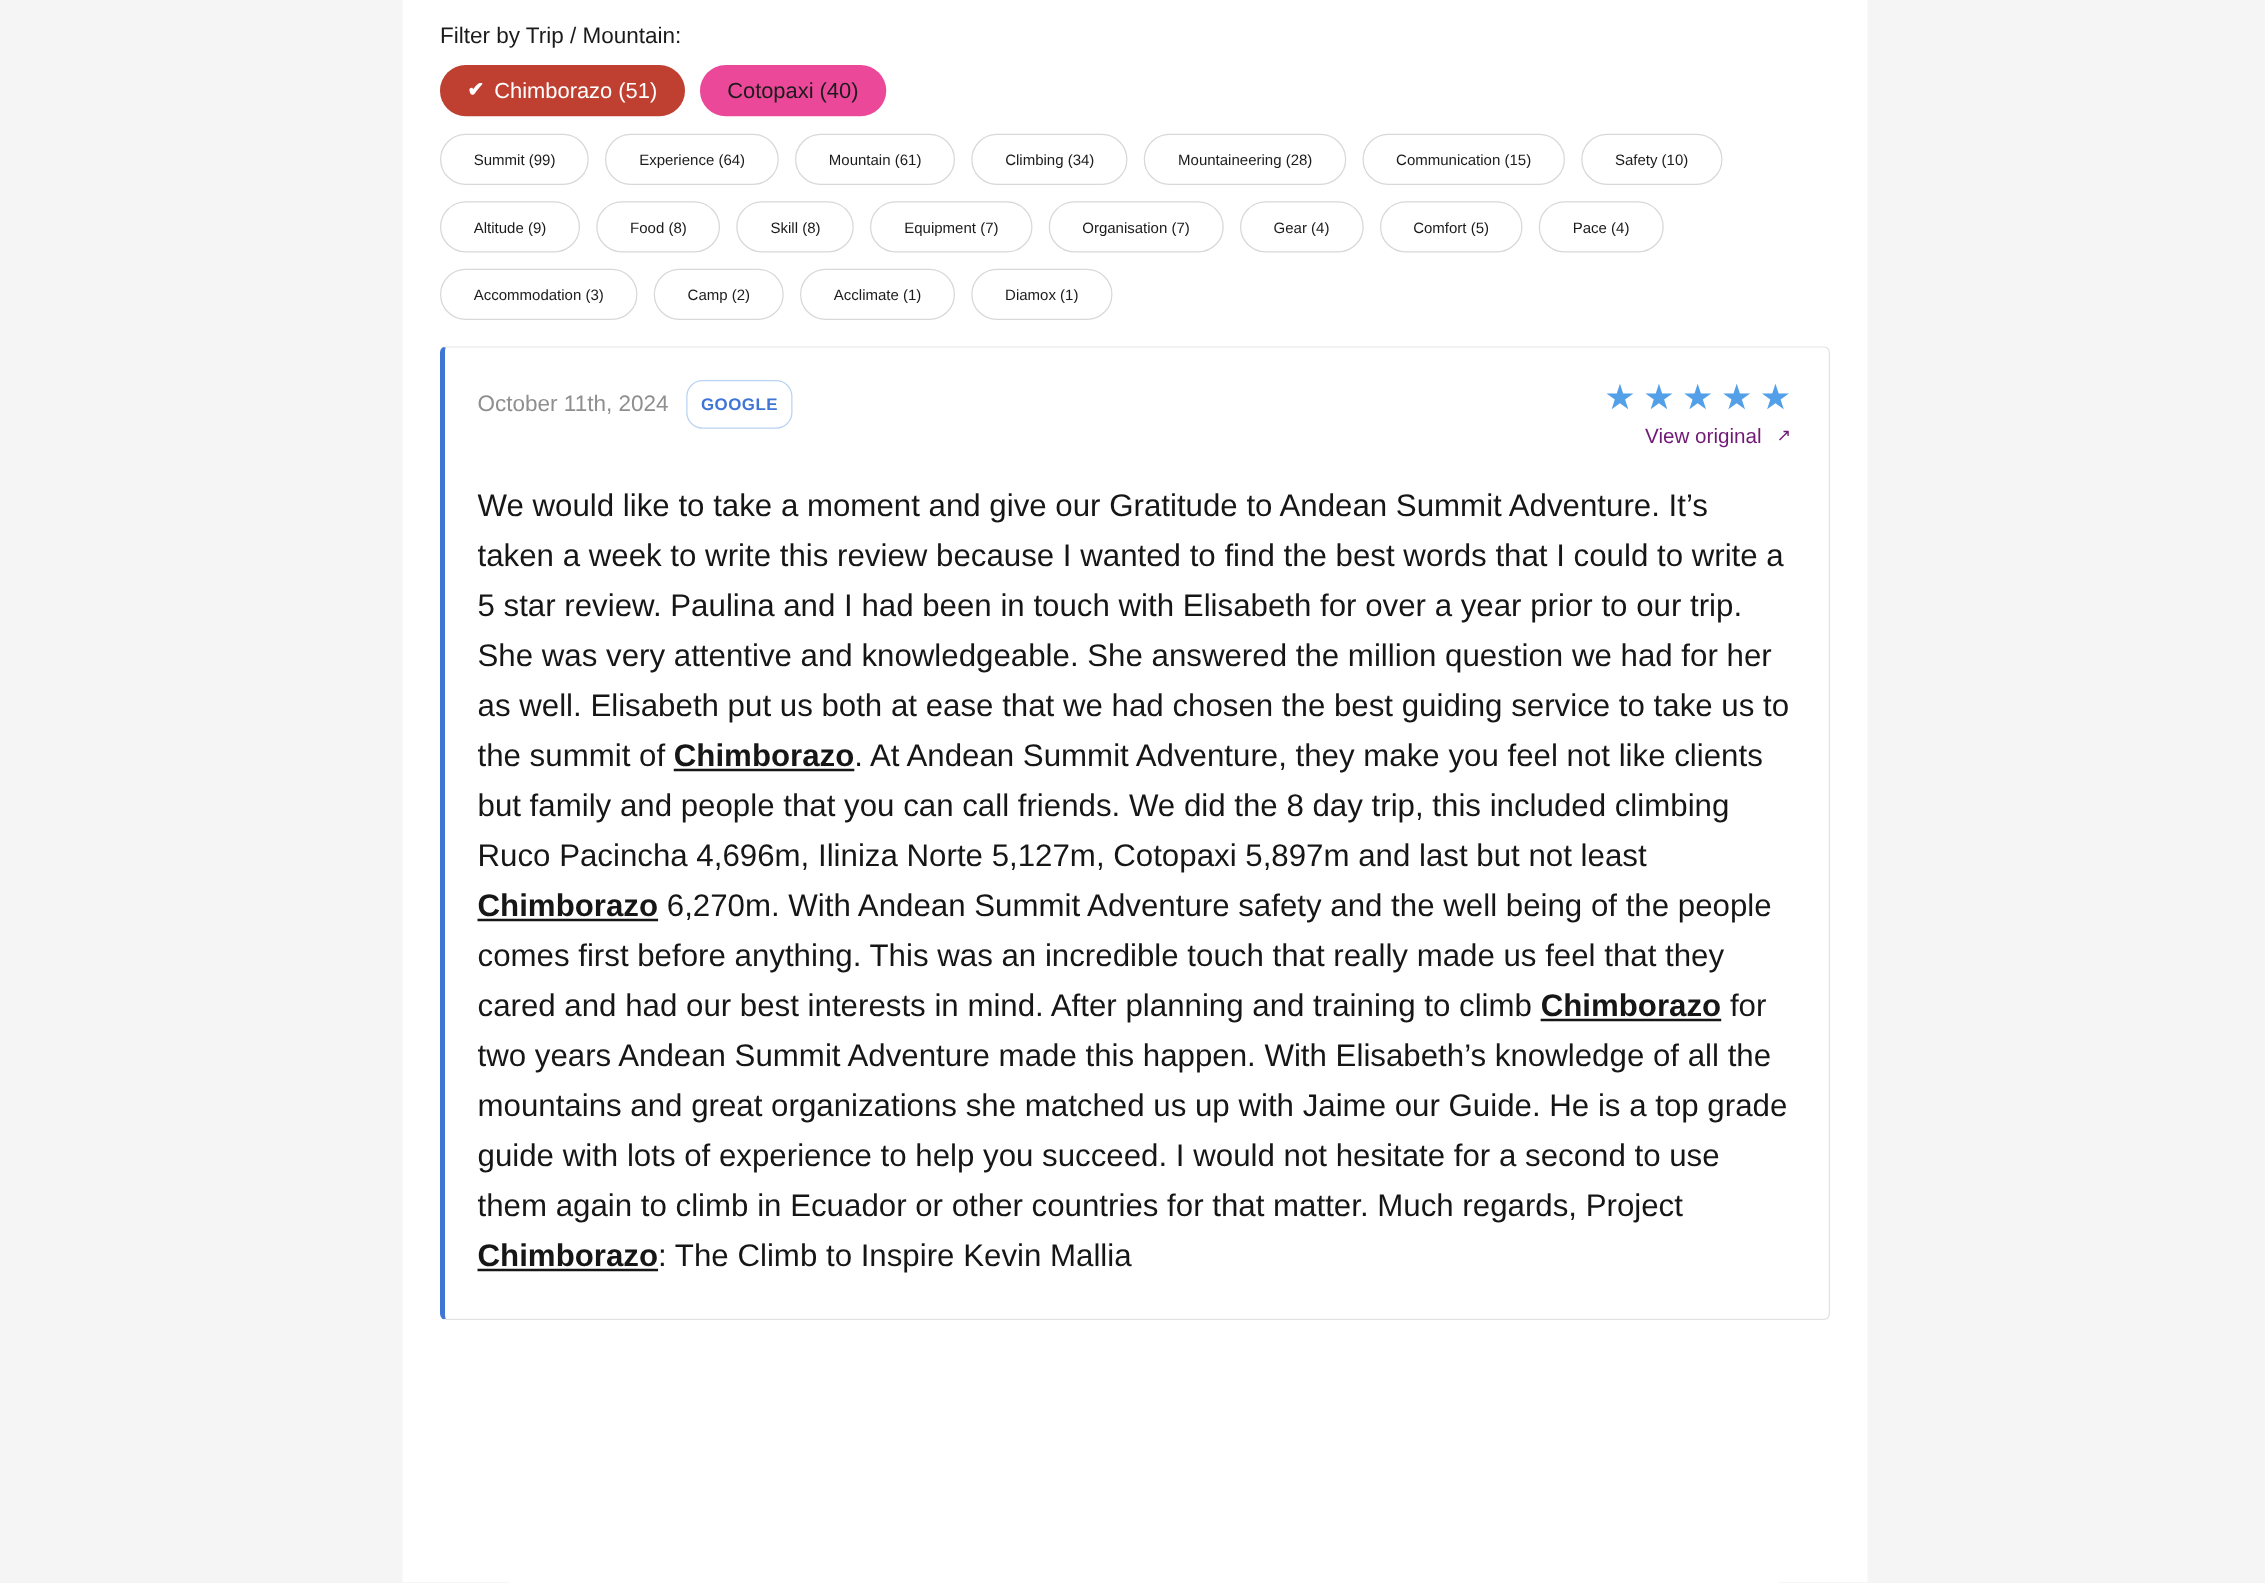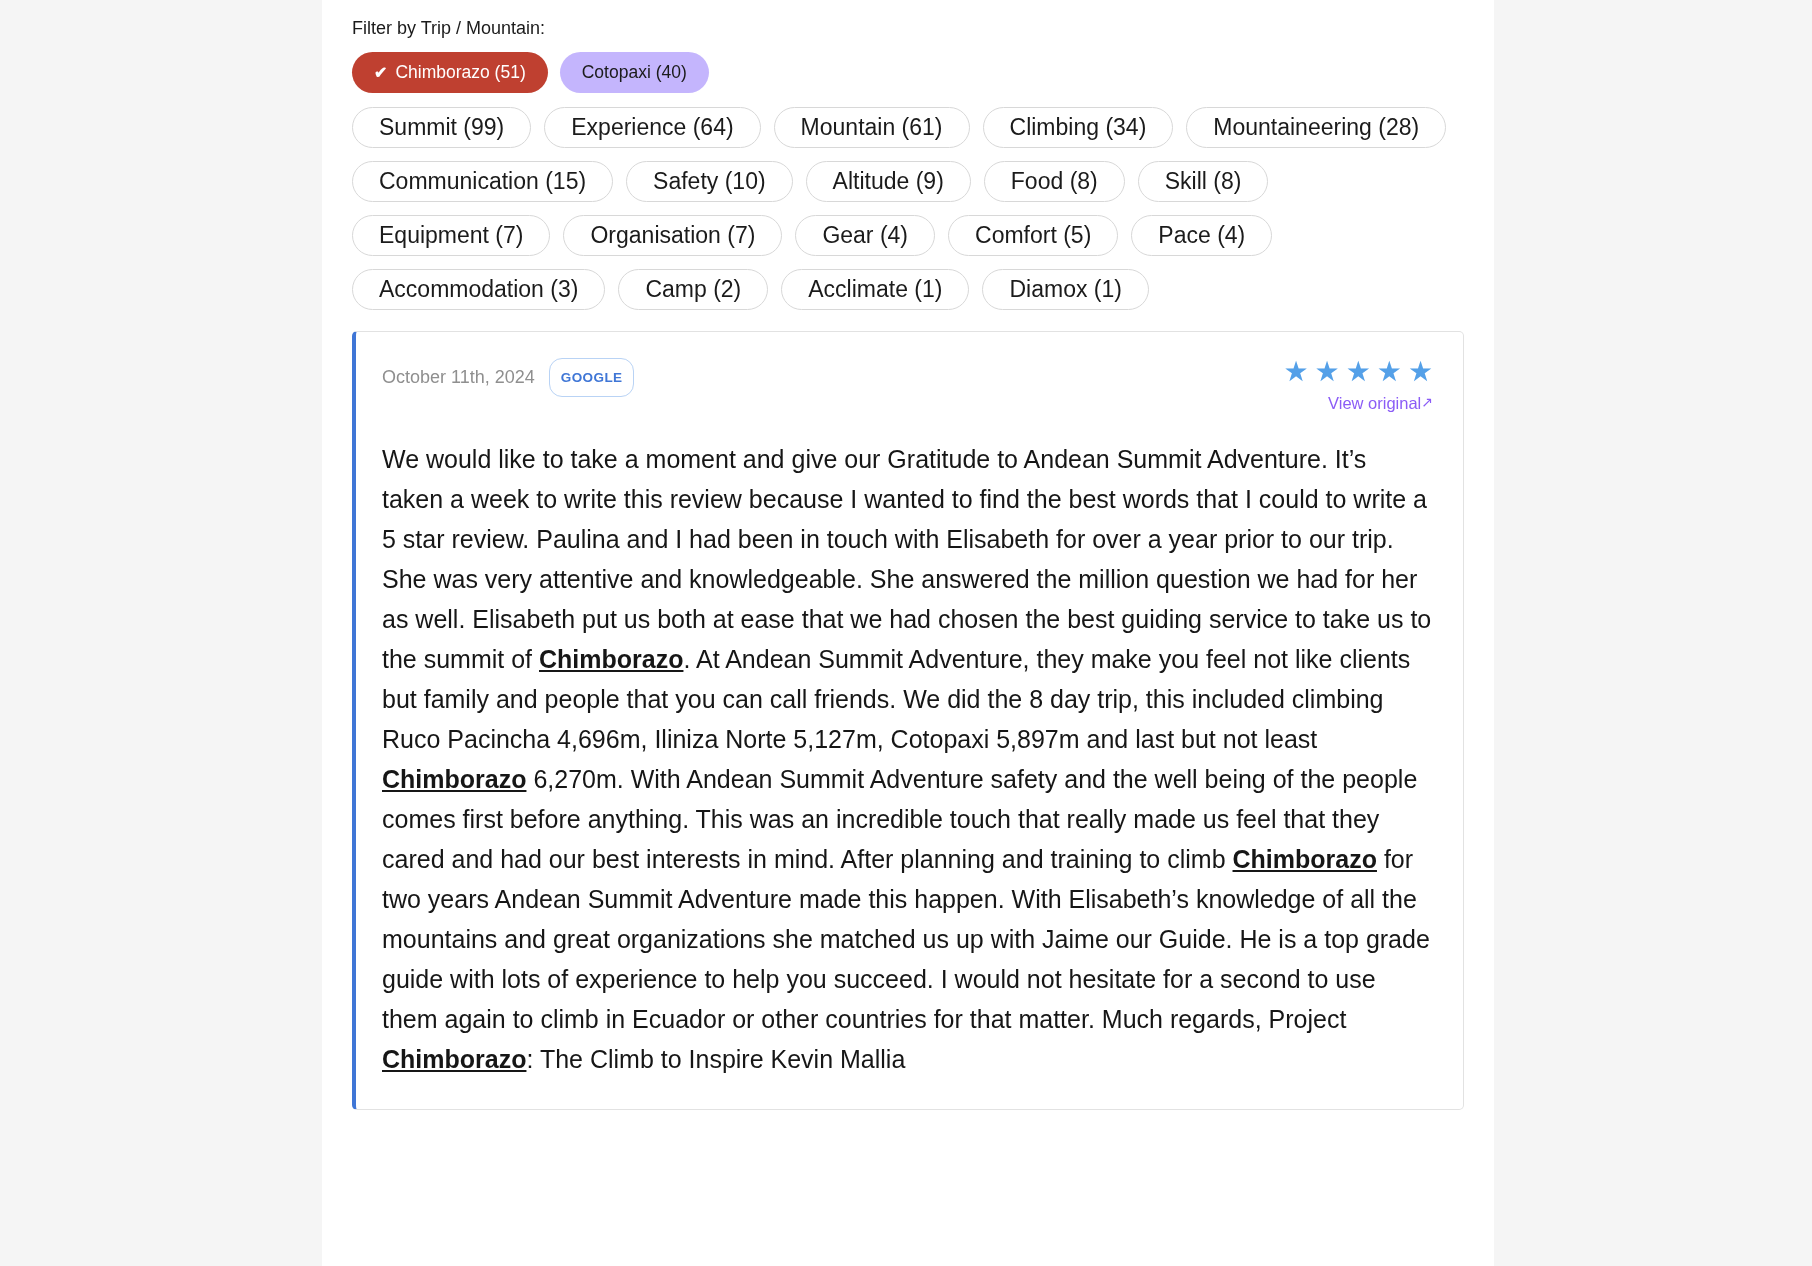--- a/index.html
+++ b/index.html
@@ -37,21 +37,21 @@
     gap: 12px;
     margin-top: 10px;
   }
   .chip {
     display: inline-flex;
     align-items: center;
     gap: 8px;
     height: 41px;
     padding: 0 22px;
     border-radius: 21px;
-    background: #c4b5fd;
+    background: #ec4899;
     color: #1b1b1b;
     font-size: 17.5px;
     line-height: 1;
     border: none;
     cursor: pointer;
     white-space: nowrap;
   }
   .chip.active {
     background: #bf4030;
     color: #ffffff;
@@ -72,21 +72,21 @@
   .kw-chip {
     display: inline-flex;
     align-items: center;
     justify-content: center;
     height: 41px;
     padding: 0 26px;
     border-radius: 21px;
     background: #ffffff;
     border: 1px solid #d8d8d8;
     color: #1b1b1b;
-    font-size: 23px;
+    font-size: 12px;
     line-height: 1;
     cursor: pointer;
     white-space: nowrap;
   }
   .showing {
     margin-top: 24px;
     font-size: 17px;
     color: #9a9a9a;
     line-height: 24px;
   }
@@ -133,22 +133,22 @@
   }
   .stars {
     display: flex;
     gap: 6px;
     color: #54a0e8;
     font-size: 28px;
     line-height: 28px;
   }
   .view-original {
     display: inline-flex;
-    gap: 0;
-    color: #8b5cf6;
+    gap: 12px;
+    color: #701a75;
     font-size: 16.5px;
     text-decoration: none;
     cursor: pointer;
   }
   .ext-icon { font-size: 14px; }
   .review-body {
     margin-top: 26px;
     font-size: 25px;
     line-height: 40px;
     color: #161616;

